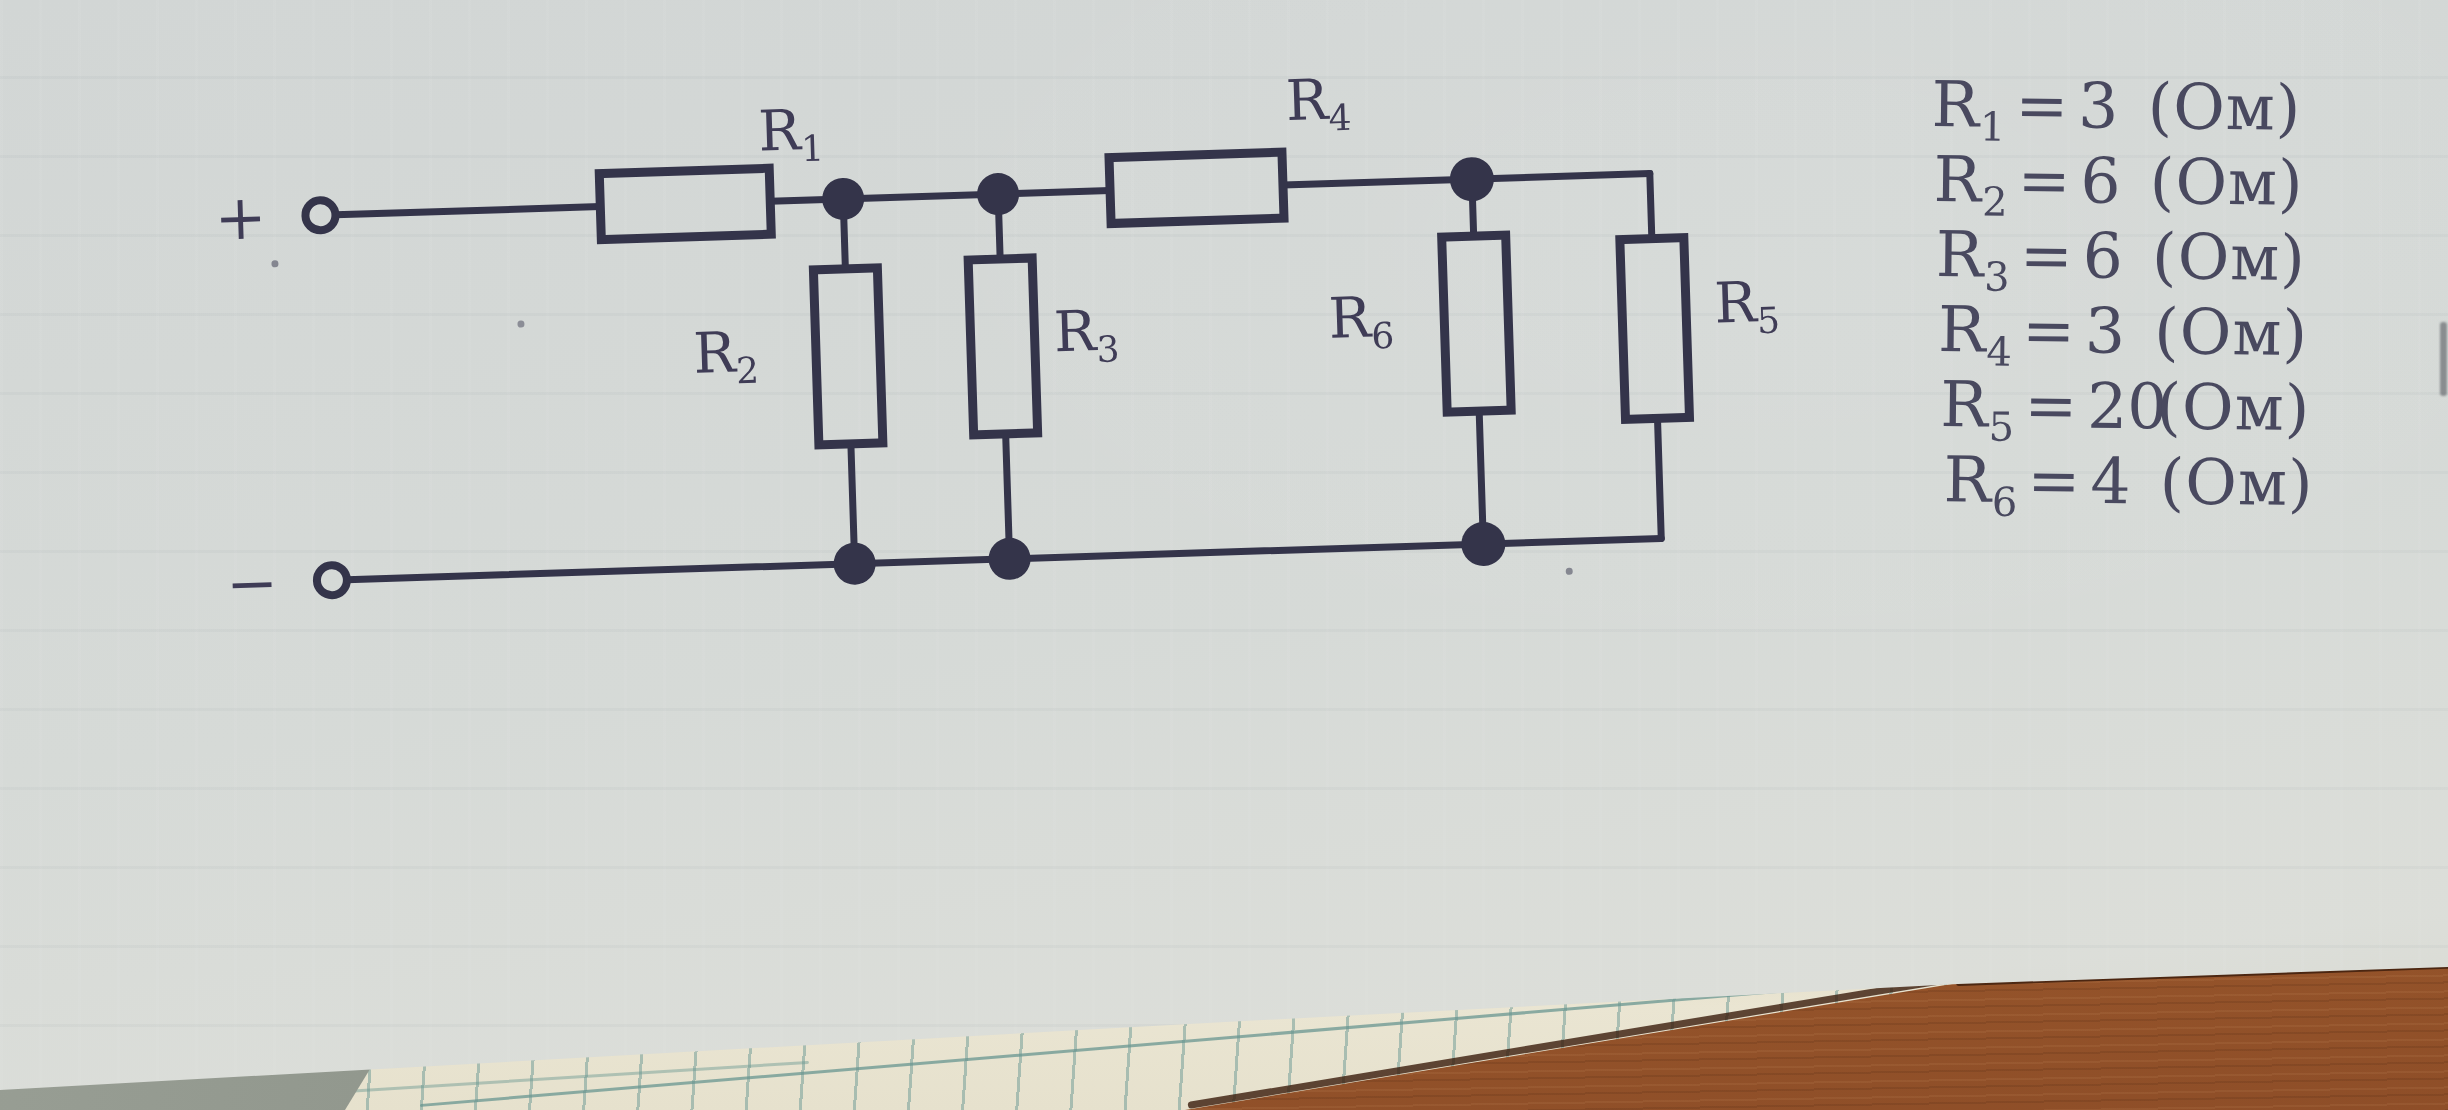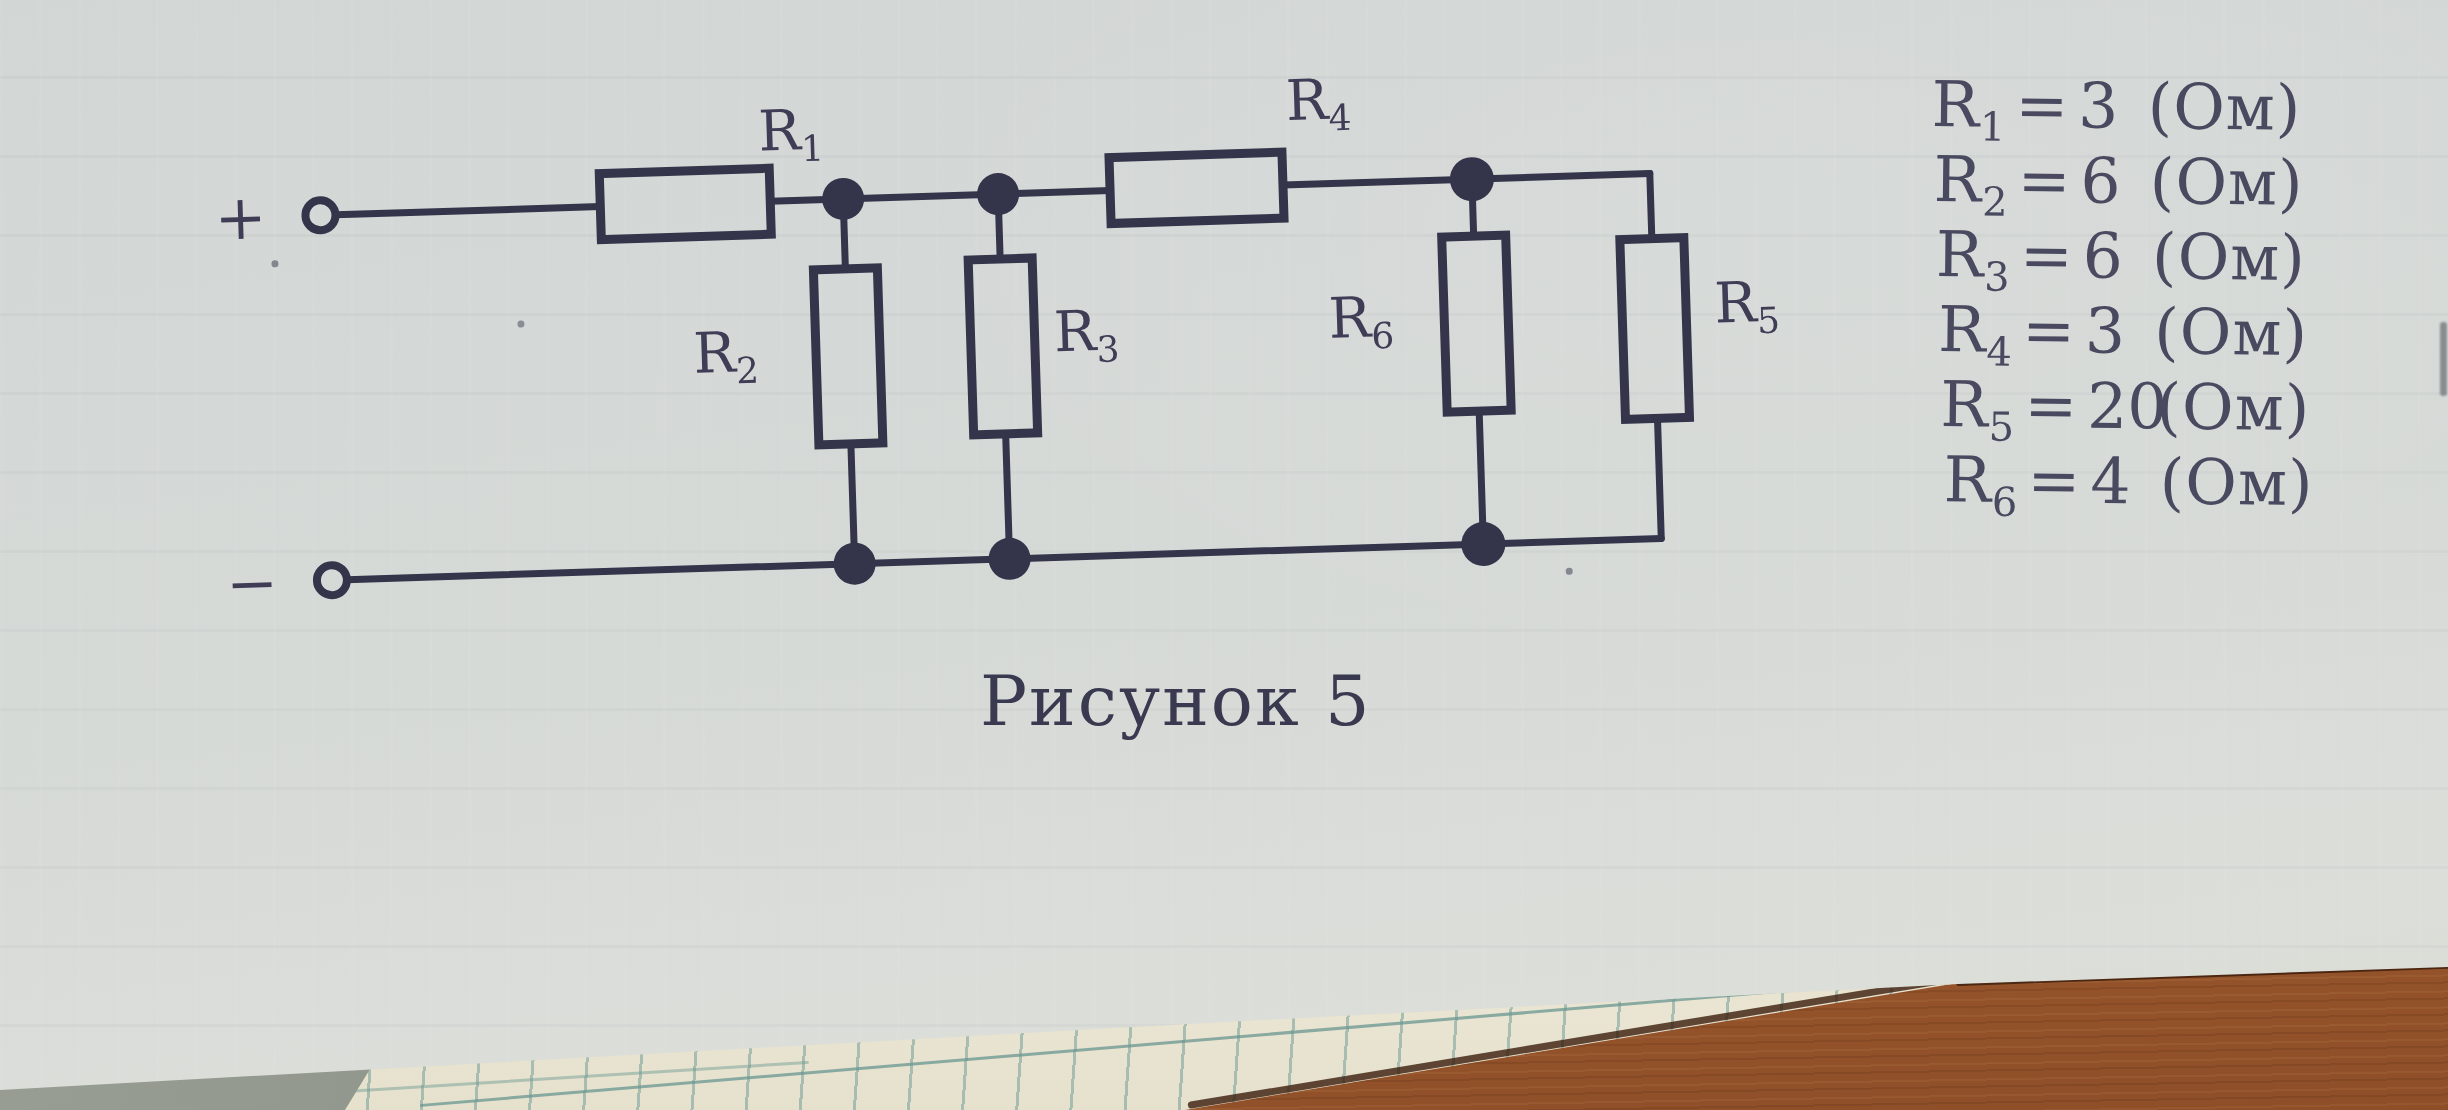--- a/index.html
+++ b/index.html
@@ -136,21 +136,20 @@
     <text x="95" y="552" font-size="62" text-anchor="middle">−</text>
 
     <text x="648" y="114" font-size="56" text-anchor="middle"><tspan>R</tspan><tspan font-size="36" dy="12">1</tspan></text>
     <text x="576" y="334" font-size="56" text-anchor="middle"><tspan>R</tspan><tspan font-size="36" dy="12">2</tspan></text>
     <text x="937" y="324" font-size="56" text-anchor="middle"><tspan>R</tspan><tspan font-size="36" dy="12">3</tspan></text>
     <text x="1176" y="100" font-size="56" text-anchor="middle"><tspan>R</tspan><tspan font-size="36" dy="12">4</tspan></text>
     <text x="1598" y="316" font-size="56" text-anchor="middle"><tspan>R</tspan><tspan font-size="36" dy="12">5</tspan></text>
     <text x="1212" y="319" font-size="56" text-anchor="middle"><tspan>R</tspan><tspan font-size="36" dy="12">6</tspan></text>
   </svg>
 
-  <div class="caption">Рисунок 5</div>
 
   <div class="values">
     <div class="vrow">
       <span><span>R</span><span class="sub">1</span><span class="eq">=</span><span>3</span></span>
       <span class="unit">(Ом)</span>
     </div>
     <div class="vrow">
       <span><span>R</span><span class="sub">2</span><span class="eq">=</span><span>6</span></span>
       <span class="unit">(Ом)</span>
     </div>

